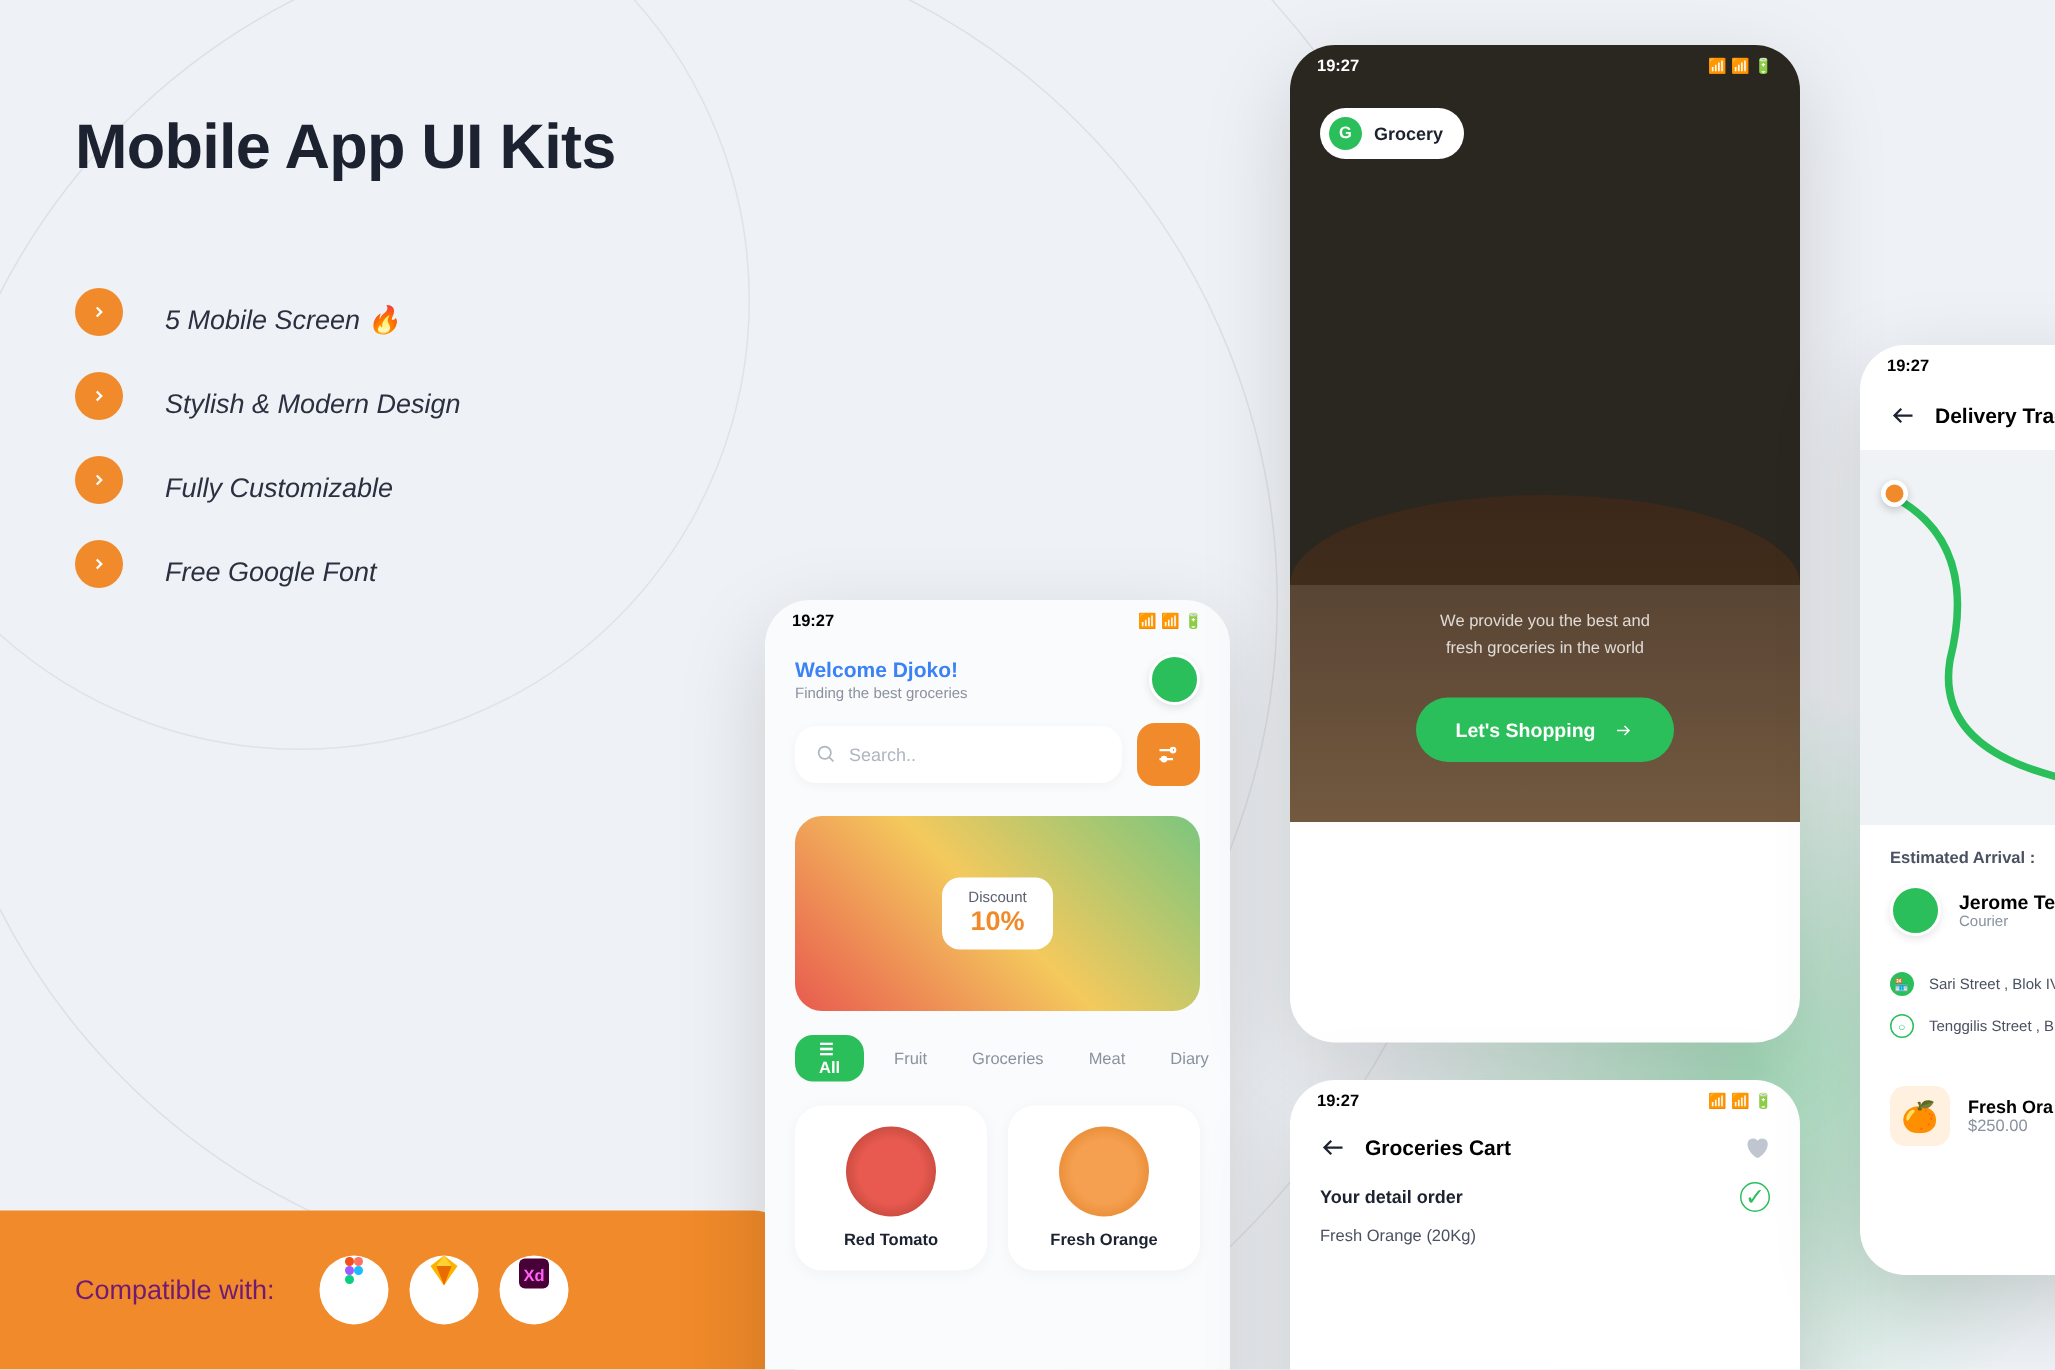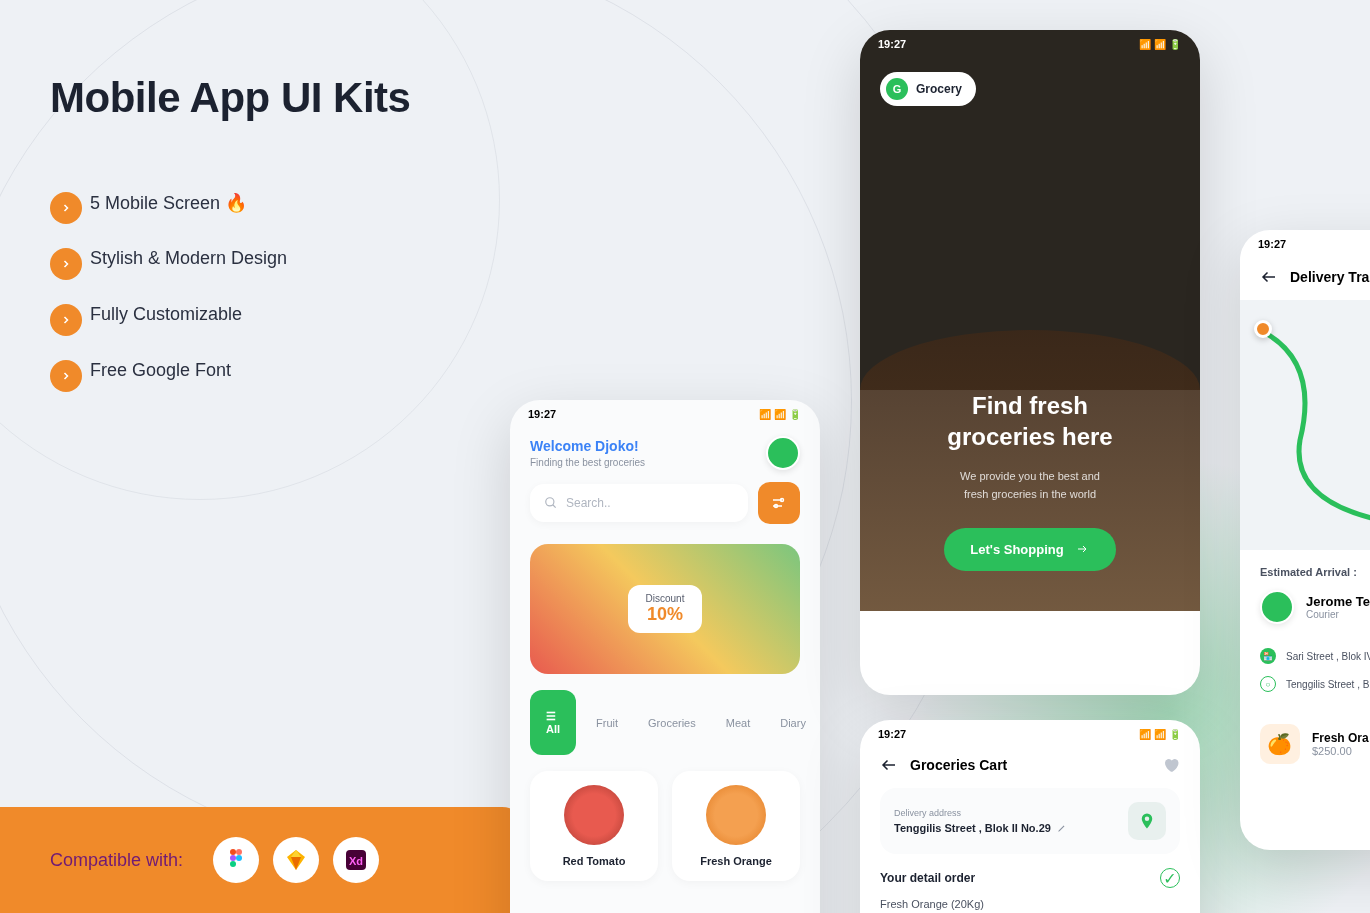--- a/index.html
+++ b/index.html
@@ -9,29 +9,29 @@
 .rings::before { width: 900px; height: 900px; top: 150px; left: 150px; }
 .rings::after { width: 1200px; height: 1200px; top: 0; left: 0; }
 .ring2 { position: absolute; border: 1px solid rgba(100,110,130,0.1); border-radius: 50%; width: 600px; height: 600px; top: 100px; left: 100px; }
 
 .main { position: relative; padding: 70px 50px 0 50px; }
 .title1 { font-size: 42px; font-weight: 700; color: #2bbf5b; letter-spacing: -0.5px; }
 .title2 { font-size: 42px; font-weight: 700; color: #1c2230; letter-spacing: -0.5px; margin-top: 4px; }
 .subtitle { font-size: 20px; color: #4a5160; margin-top: 28px; line-height: 1.5; }
 
 .features { margin-top: 70px; display: flex; flex-direction: column; gap: 24px; }
-.feature { display: flex; align-items: flex-start; gap: 8px; }
+.feature { display: flex; align-items: flex-end; gap: 28px; font-style: italic; }
 .feature-icon { width: 32px; height: 32px; background: #f08a2a; border-radius: 50%; display: flex; align-items: center; justify-content: center; flex-shrink: 0; }
 .feature-icon svg { width: 12px; height: 12px; }
 .feature-text { font-size: 18px; color: #2a3040; }
 
 .compat-bar { position: absolute; bottom: 0; left: 0; background: #f08a2a; border-top-right-radius: 28px; padding: 30px 50px; display: flex; align-items: center; gap: 30px; width: 530px; }
 .compat-text { color: #701a75; font-size: 18px; }
 .compat-icons { display: flex; gap: 14px; }
-.compat-circ { width: 46px; height: 46px; background: #fff; border-radius: 50%; display: flex; align-items: center; justify-content: center; }
+.compat-circ { width: 46px; height: 46px; background: #fff; border-radius: 50%; display: flex; align-items: flex-start; justify-content: center; }
 
 .phones { position: absolute; right: -40px; bottom: 0; top: 0; width: 900px; pointer-events: none; }
 .phone { position: absolute; background: #fff; border-radius: 30px; box-shadow: 0 20px 60px rgba(0,0,0,0.15); overflow: hidden; }
 .status-bar { display: flex; justify-content: space-between; align-items: center; padding: 8px 18px; font-size: 11px; font-weight: 600; }
 .status-right { display: flex; gap: 4px; align-items: center; font-size: 10px; }
 
 .phone-home { width: 310px; height: 580px; left: 0; top: 400px; background: #fafbfc; }
 .home-welcome { padding: 8px 20px 12px; display: flex; justify-content: space-between; align-items: center; }
 .home-welcome-text h3 { font-size: 14px; font-weight: 700; color: #3b82f6; }
 .home-welcome-text p { font-size: 10px; color: #8a92a0; margin-top: 3px; }
@@ -39,21 +39,21 @@
 .search-row { display: flex; gap: 10px; padding: 0 20px 20px; align-items: center; }
 .search-box { flex: 1; background: #fff; border-radius: 14px; padding: 12px 14px; display: flex; align-items: center; gap: 8px; box-shadow: 0 2px 8px rgba(0,0,0,0.04); }
 .search-box span { color: #b0b6c0; font-size: 12px; }
 .filter-btn { width: 42px; height: 42px; background: #f08a2a; border-radius: 12px; display: flex; align-items: center; justify-content: center; }
 .banner { margin: 0 20px 16px; height: 130px; border-radius: 18px; background: linear-gradient(45deg, #e85a4f, #f4c95d, #7bc67e); display: flex; align-items: center; justify-content: center; position: relative; overflow: hidden; }
 .banner-badge { background: #fff; border-radius: 12px; padding: 8px 18px; text-align: center; }
 .banner-badge .d1 { font-size: 10px; color: #5a6070; }
 .banner-badge .d2 { font-size: 18px; font-weight: 800; color: #f08a2a; }
 .tabs { display: flex; gap: 10px; padding: 0 20px 16px; align-items: center; }
 .tab { font-size: 11px; color: #8a92a0; padding: 6px 10px; }
-.tab.active { background: #2bbf5b; color: #fff; border-radius: 12px; padding: 20px 16px; font-weight: 600; }
+.tab.active { background: #2bbf5b; color: #fff; border-radius: 12px; padding: 3px 16px; font-weight: 600; }
 .prods { display: flex; gap: 14px; padding: 0 20px; }
 .prod { flex: 1; background: #fff; border-radius: 18px; padding: 14px 10px; text-align: center; box-shadow: 0 2px 10px rgba(0,0,0,0.04); }
 .prod-img { width: 60px; height: 60px; margin: 0 auto 10px; border-radius: 50%; }
 .prod-name { font-size: 11px; font-weight: 700; color: #1c2230; }
 
 .phone-onboard { width: 340px; height: 665px; left: 350px; top: 30px; }
 .onboard-hero { height: 360px; background: #2a2620; position: relative; }
 .onboard-hero .status-bar { color: #fff; }
 .brand-pill { position: absolute; top: 42px; left: 20px; background: #fff; border-radius: 20px; padding: 6px 14px 6px 6px; display: flex; align-items: center; gap: 8px; }
 .brand-g { width: 22px; height: 22px; background: #2bbf5b; color: #fff; border-radius: 50%; display: flex; align-items: center; justify-content: center; font-size: 11px; font-weight: 700; }
@@ -233,24 +233,20 @@
       <div class="status-bar">
           <span>19:27</span>
           <span class="status-right">📶 📶 🔋</span>
         </div>
       <div class="brand-pill">
         <div class="brand-g">G</div>
         <span>Grocery</span>
       </div>
     </div>
     <div class="onboard-body">
-      <div class="onboard-title">
-        <div>Find fresh</div>
-        <div>groceries here</div>
-      </div>
       <div class="onboard-sub">
         <div>We provide you the best and</div>
         <div>fresh groceries in the world</div>
       </div>
       <div class="cta">
         <span>Let's Shopping</span>
         <svg width="16" height="12" viewBox="0 0 24 24" fill="none" stroke="#fff" stroke-width="2">
             <path d="M4 12h16M14 6l6 6-6 6"></path>
           </svg>
       </div>
@@ -265,36 +261,20 @@
     <div class="cart-header">
       <div class="cart-header-left">
         <svg width="18" height="18" viewBox="0 0 24 24" fill="none" stroke="#1c2230" stroke-width="2">
             <path d="M20 12H4M10 6l-6 6 6 6"></path>
           </svg>
         <h4>Groceries Cart</h4>
       </div>
       <svg width="18" height="18" viewBox="0 0 24 24" fill="#c0c6d0">
           <path d="M12 21s-8-5-8-12a5 5 0 0 1 9-3 5 5 0 0 1 9 3c0 7-8 12-8 12z"></path>
         </svg>
-    </div>
-    <div class="addr-box">
-      <div>
-        <div class="a1">Delivery address</div>
-        <div class="a2">
-            <span>Tenggilis Street , Blok II No.29</span> 
-            <svg width="10" height="10" viewBox="0 0 24 24" fill="#8a92a0">
-              <path d="M3 21l3-1 12-12-2-2L4 18z"></path>
-            </svg>
-          </div>
-      </div>
-      <div class="addr-icon">
-        <svg width="18" height="18" viewBox="0 0 24 24" fill="#2bbf5b">
-            <path d="M12 2a7 7 0 0 0-7 7c0 5 7 13 7 13s7-8 7-13a7 7 0 0 0-7-7zm0 10a3 3 0 1 1 0-6 3 3 0 0 1 0 6z"></path>
-          </svg>
-      </div>
     </div>
     <div class="order-head">
       <span>Your detail order</span>
       <div class="order-check">✓</div>
     </div>
     <div class="order-item">Fresh Orange (20Kg)</div>
   </div>
 
   <div class="phone phone-track">
     <div class="status-bar">

